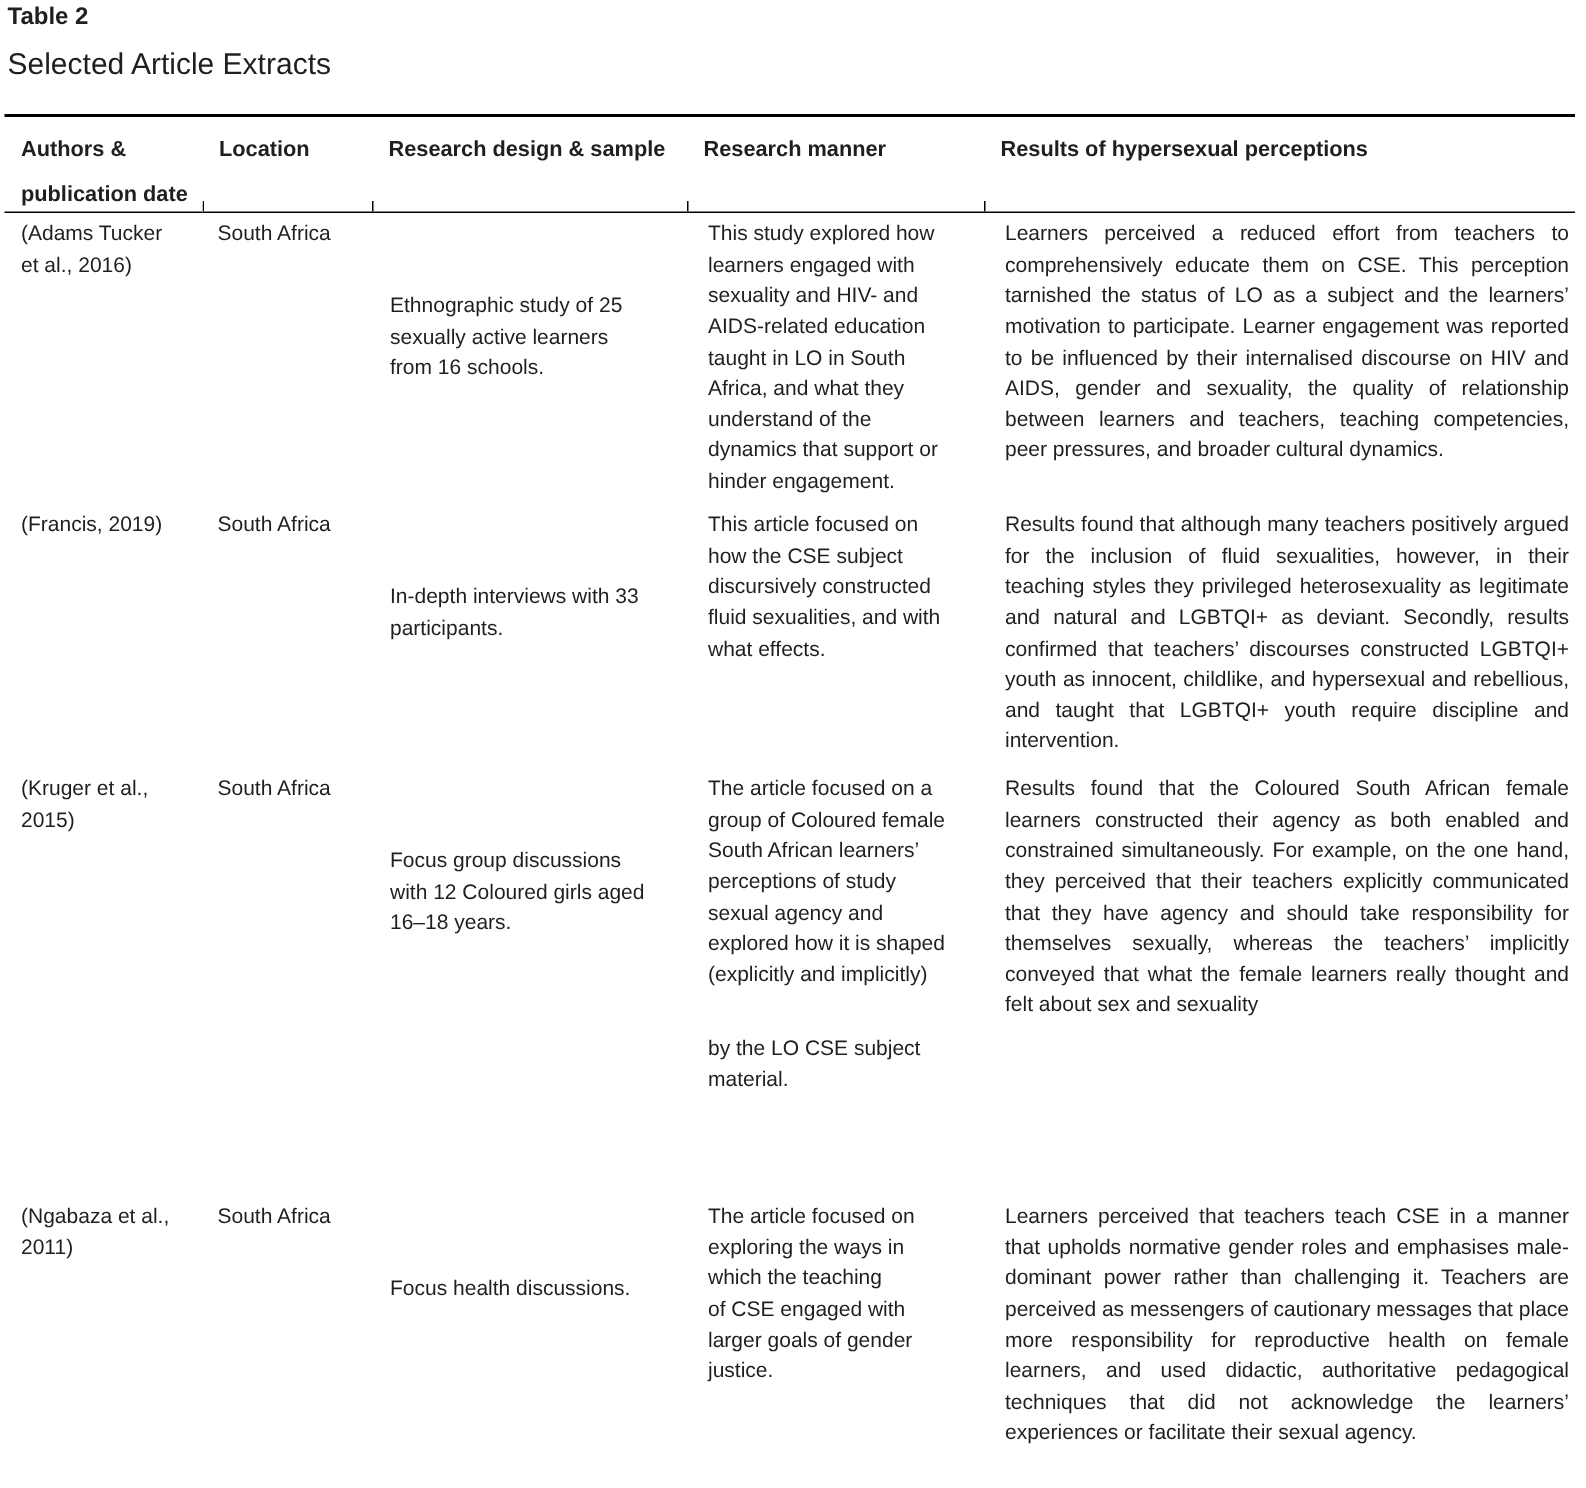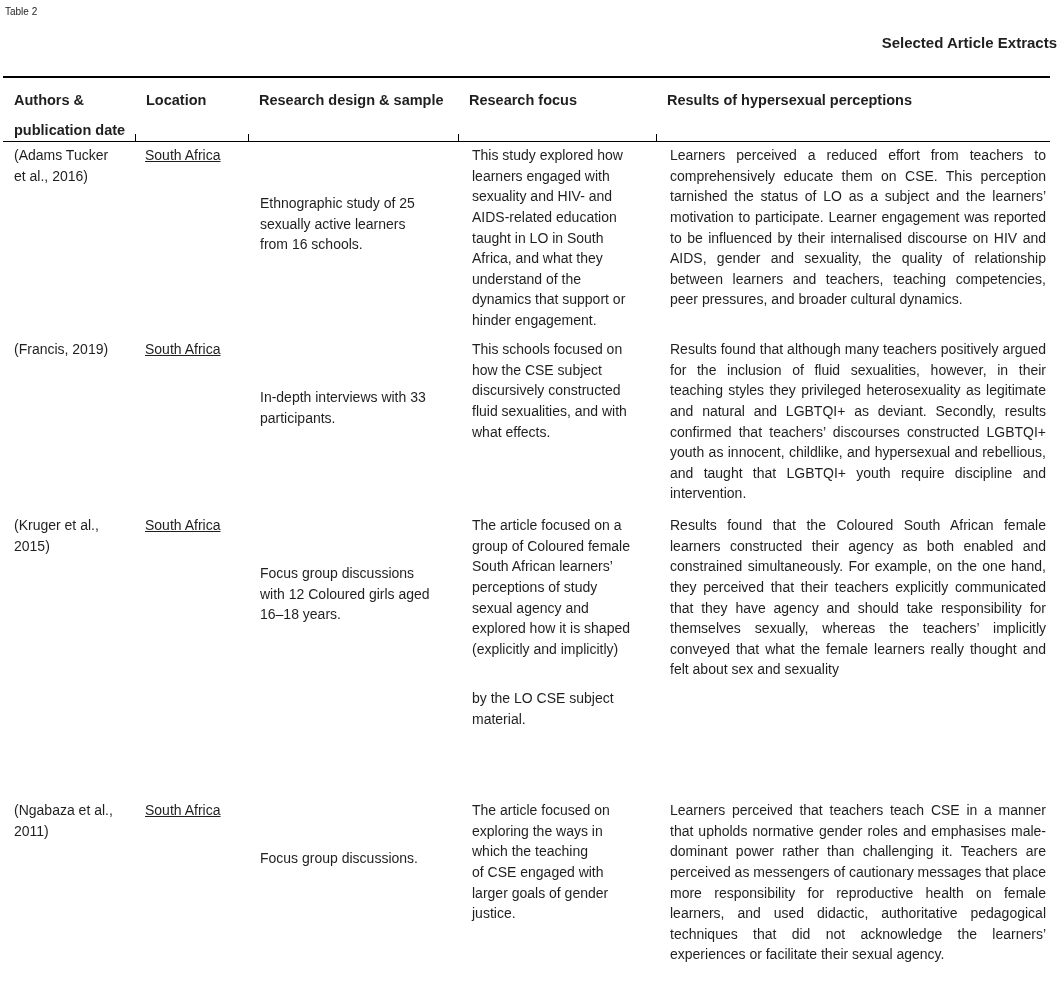--- a/index.html
+++ b/index.html
@@ -16,28 +16,27 @@
     line-height: 20.6px;
     overflow: hidden;
   }
   .page {
     position: relative;
     width: 1057px;
     height: 992px;
   }
   .doc-title {
     margin: 2px 0 0 5px;
-    font-weight: normal;
-    font-size: 10px;
+    font-weight: bold;
+    font-size: 16px;
   }
   .doc-subtitle {
     margin: 10px 0 0 5px;
-    font-weight: bold;
-    font-size: 15px;
-    text-align: right;
+    font-weight: normal;
+    font-size: 20px;
   }
   .tbl {
     margin: 23px 7px 0 3px;
     width: 1047px;
     display: grid;
     grid-template-columns: 132px 113px 210px 198px 1fr;
     grid-template-rows: 64px 194px 176px 285px auto;
     border-top: 2px solid #000;
     box-sizing: border-box;
   }
@@ -61,21 +60,21 @@
     bottom: 0;
     width: 1px;
     height: 7px;
     background: #000;
   }
   .cell {
     box-sizing: border-box;
     padding: 3px 4px 0 11px;
   }
   .pre { white-space: pre-line; }
-  .c2 { padding-left: 10px; text-decoration: underline; }
+  .c2 { padding-left: 10px; }
   .c3 { padding-left: 12px; margin-top: 48px; }
   .c4 { padding-left: 14px; }
   .c5 {
     padding-left: 14px;
     padding-right: 4px;
     text-align: justify;
   }
   .block1 { min-height: 173px; }
 </style>
 </head>
@@ -86,21 +85,21 @@
   <div class="doc-title">Table 2</div>
   <div class="doc-subtitle">Selected Article Extracts</div>
 
   <div class="tbl">
 
     <div class="row">
       <div class="hc first">Authors &amp;
 publication date</div>
       <div class="hc">Location</div>
       <div class="hc">Research design &amp; sample</div>
-      <div class="hc">Research focus</div>
+      <div class="hc">Research manner</div>
       <div class="hc">Results of hypersexual perceptions</div>
     </div>
 
     <div class="row">
       <div class="cell c1 pre">(Adams Tucker
 et al., 2016)</div>
       <div class="cell c2">South Africa</div>
       <div class="cell c3 pre">Ethnographic study of 25
 sexually active learners
 from 16 schools.</div>
@@ -114,21 +113,21 @@
 dynamics that support or
 hinder engagement.</div>
       <div class="cell c5">Learners perceived a reduced effort from teachers to comprehensively educate them on CSE. This perception tarnished the status of LO as a subject and the learners’ motivation to participate. Learner engagement was reported to be influenced by their internalised discourse on HIV and AIDS, gender and sexuality, the quality of relationship between learners and teachers, teaching competencies, peer pressures, and broader cultural dynamics.</div>
     </div>
 
     <div class="row">
       <div class="cell c1 pre">(Francis, 2019)</div>
       <div class="cell c2">South Africa</div>
       <div class="cell c3 pre">In-depth interviews with 33
 participants.</div>
-      <div class="cell c4 pre">This schools focused on
+      <div class="cell c4 pre">This article focused on
 how the CSE subject
 discursively constructed
 fluid sexualities, and with
 what effects.</div>
       <div class="cell c5">Results found that although many teachers positively argued for the inclusion of fluid sexualities, however, in their teaching styles they privileged heterosexuality as legitimate and natural and LGBTQI+ as deviant. Secondly, results confirmed that teachers’ discourses constructed LGBTQI+ youth as innocent, childlike, and hypersexual and rebellious, and taught that LGBTQI+ youth require discipline and intervention.</div>
     </div>
 
     <div class="row">
       <div class="cell c1 pre">(Kruger et al.,
 2015)</div>
@@ -149,21 +148,21 @@
       </div>
       <div class="cell c5">
         <div class="block1">Results found that the Coloured South African female learners constructed their agency as both enabled and constrained simultaneously. For example, on the one hand, they perceived that their teachers explicitly communicated that they have agency and should take responsibility for themselves sexually, whereas the teachers’ implicitly conveyed that what the female learners really thought and felt about sex and sexuality</div>
       </div>
     </div>
 
     <div class="row">
       <div class="cell c1 pre">(Ngabaza et al.,
 2011)</div>
       <div class="cell c2">South Africa</div>
-      <div class="cell c3 pre">Focus group discussions.</div>
+      <div class="cell c3 pre">Focus health discussions.</div>
       <div class="cell c4 pre">The article focused on
 exploring the ways in
 which the teaching
 of CSE engaged with
 larger goals of gender
 justice.</div>
       <div class="cell c5">Learners perceived that teachers teach CSE in a manner that upholds normative gender roles and emphasises male-dominant power rather than challenging it. Teachers are perceived as messengers of cautionary messages that place more responsibility for reproductive health on female learners, and used didactic, authoritative pedagogical techniques that did not acknowledge the learners’ experiences or facilitate their sexual agency.</div>
     </div>
 
   </div>

